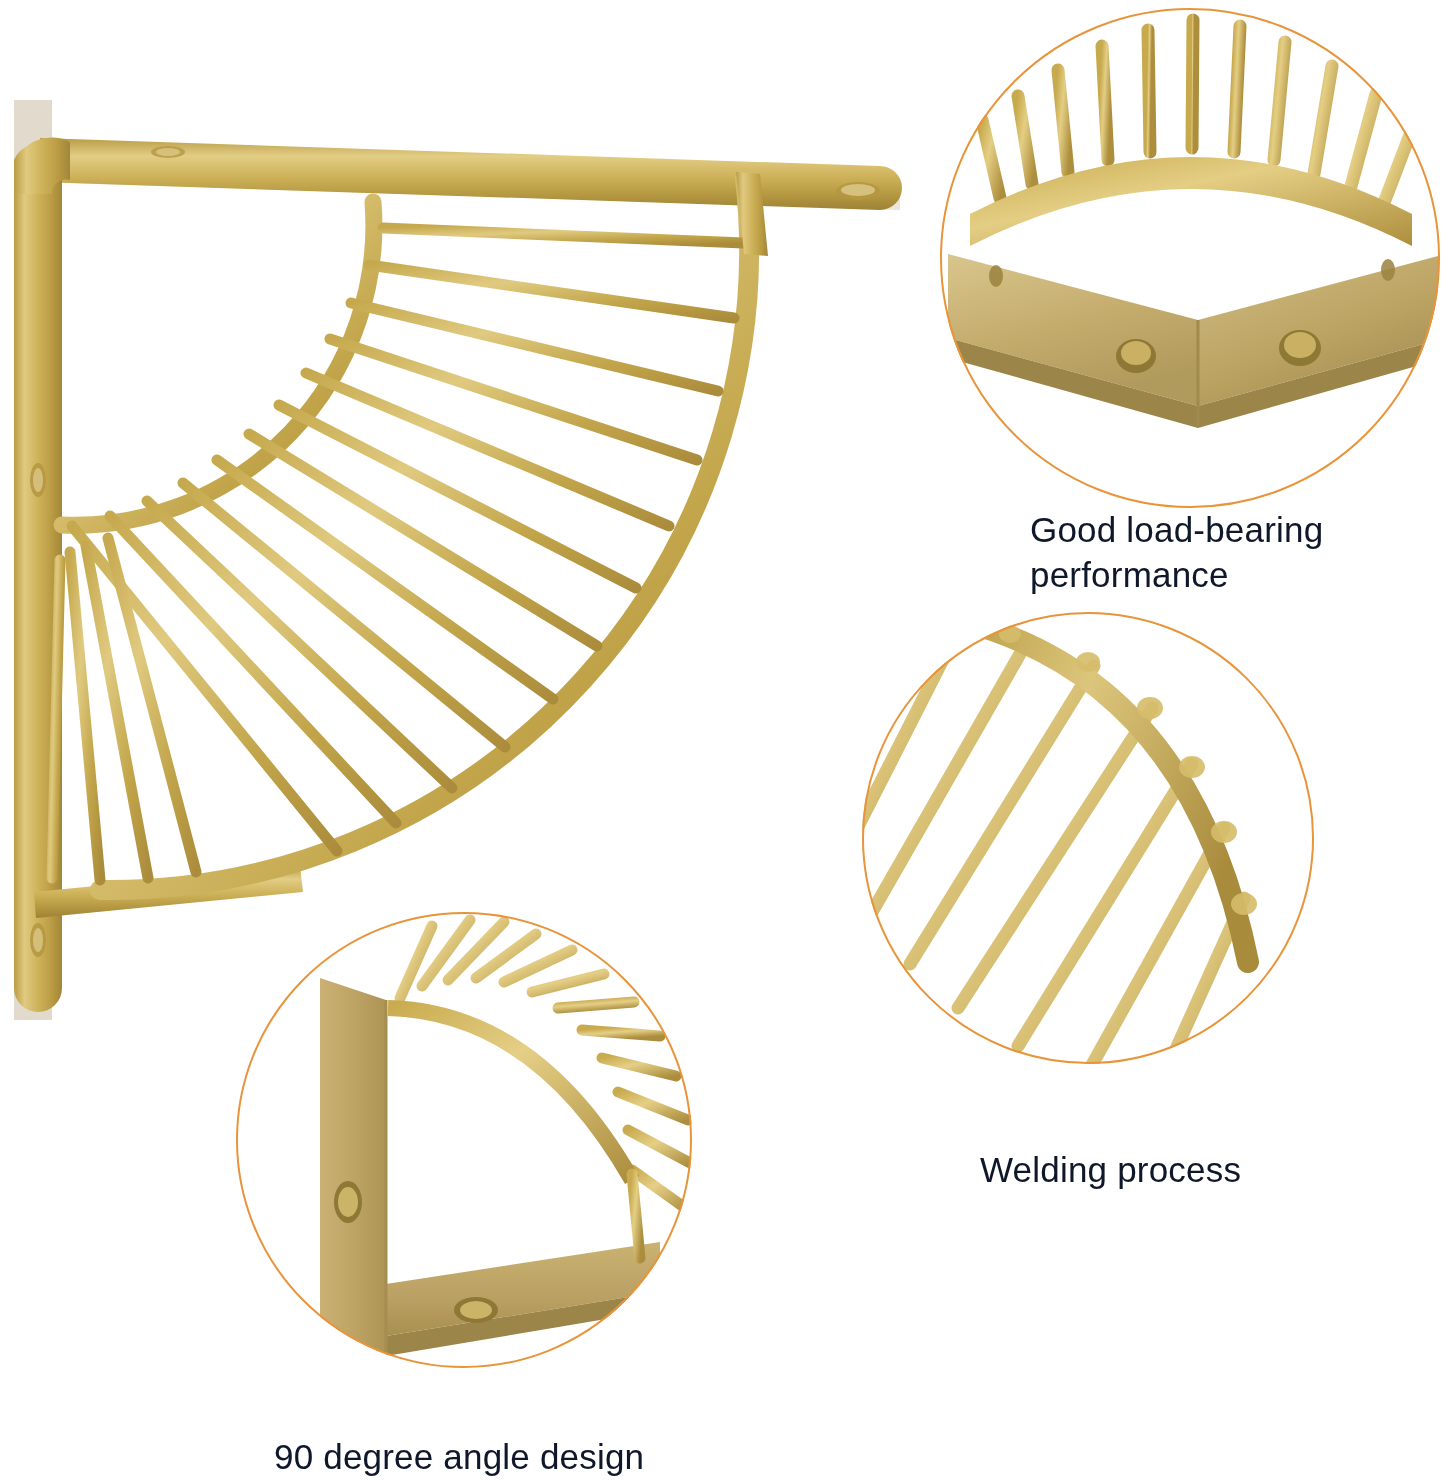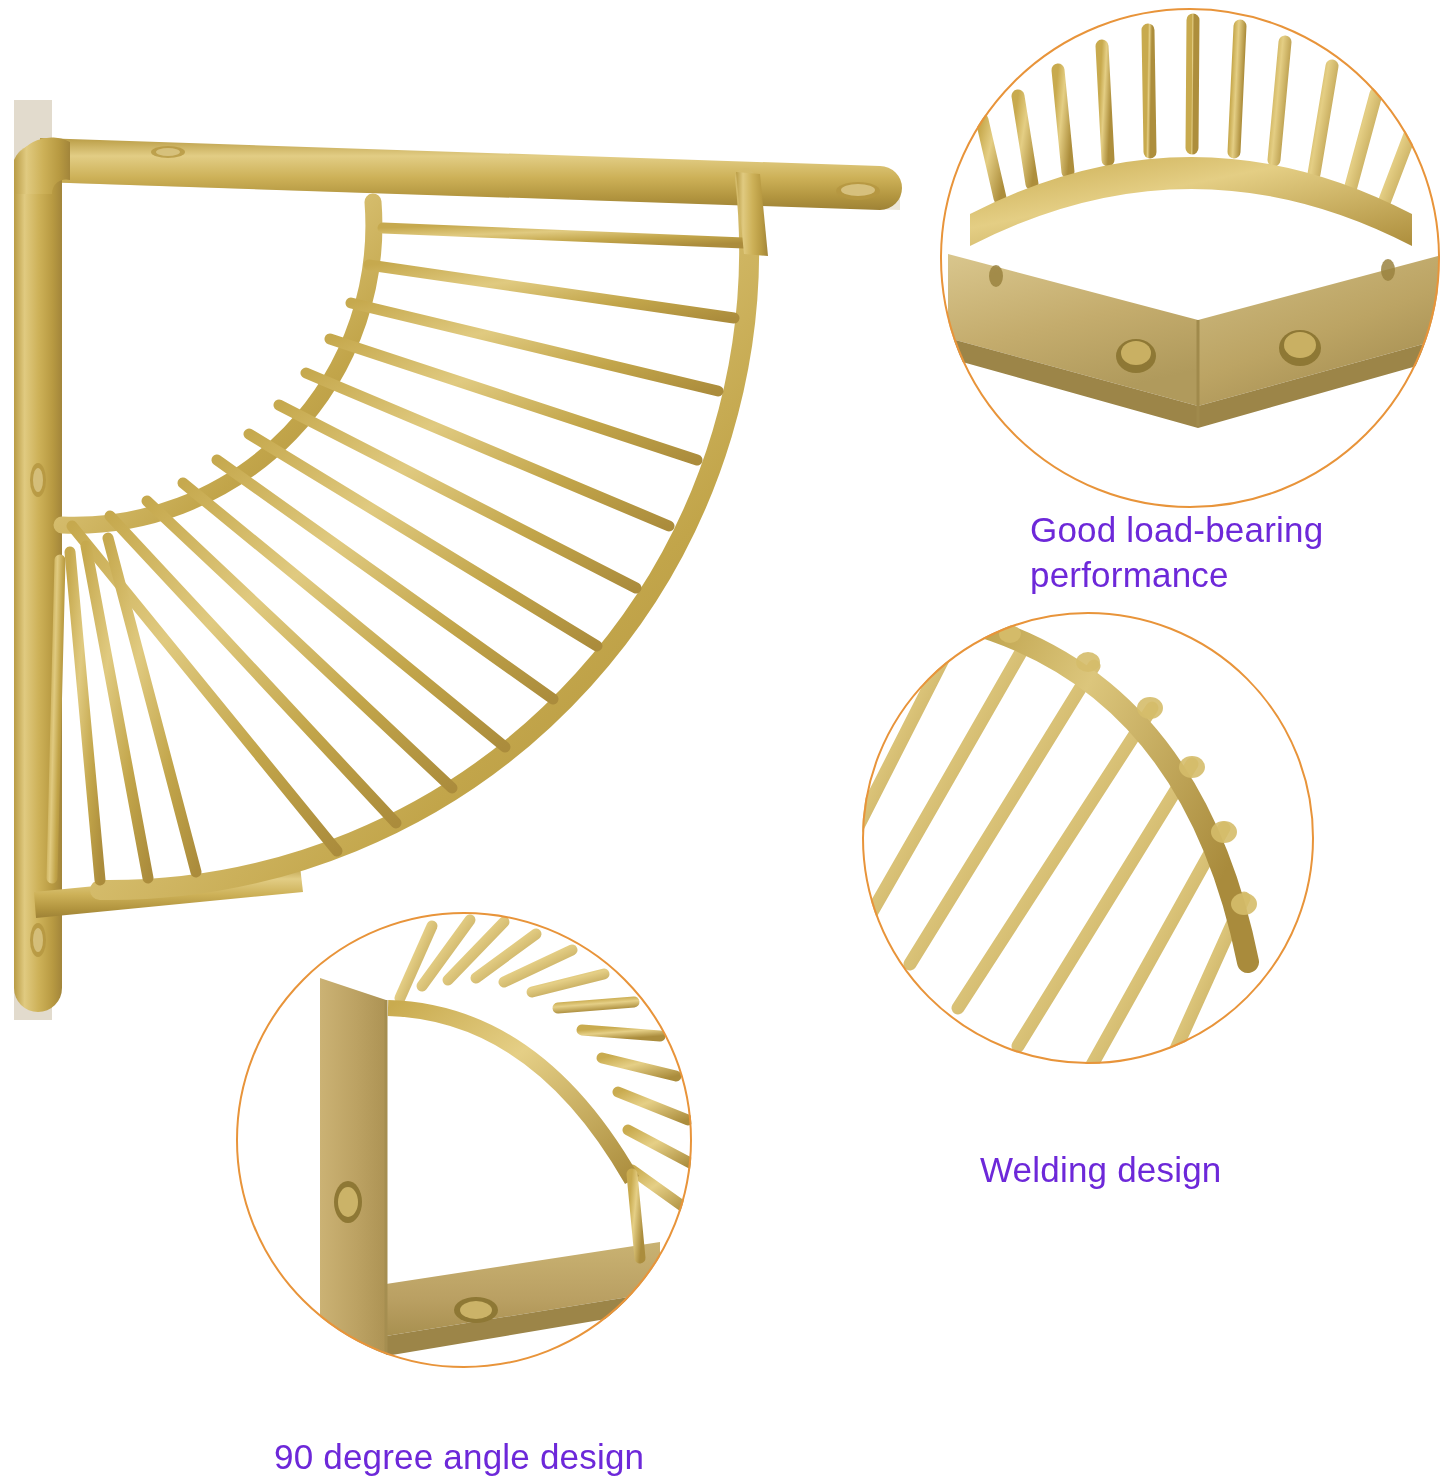--- a/index.html
+++ b/index.html
@@ -47,21 +47,21 @@
 
   #callout-welding      { left: 862px; top: 612px; width: 452px; height: 452px; }
   #ring-welding         { left: 862px; top: 612px; width: 452px; height: 452px; }
 
   #callout-angle        { left: 236px; top: 912px; width: 456px; height: 456px; }
   #ring-angle           { left: 236px; top: 912px; width: 456px; height: 456px; }
 
   
   .caption {
     position: absolute;
-    color: #6d28d9;
+    color: #0f172a;
     font-family: "Liberation Sans", sans-serif;
     font-weight: 400;
     letter-spacing: 0.2px;
     white-space: pre-line;
     line-height: 1.28;
   }
   #caption-load-bearing {
     left: 1030px; top: 508px; width: 400px;
     font-size: 35px;
   }
@@ -266,21 +266,21 @@
         <ellipse cx="148" cy="22" rx="11" ry="9" fill="#D5BC6A" opacity="0.9"></ellipse>
         <ellipse cx="226" cy="50" rx="12" ry="10" fill="#D5BC6A" opacity="0.9"></ellipse>
         <ellipse cx="288" cy="96" rx="13" ry="11" fill="#D5BC6A" opacity="0.9"></ellipse>
         <ellipse cx="330" cy="155" rx="13" ry="11" fill="#D5BC6A" opacity="0.9"></ellipse>
         <ellipse cx="362" cy="220" rx="13" ry="11" fill="#D5BC6A" opacity="0.9"></ellipse>
         <ellipse cx="382" cy="292" rx="13" ry="11" fill="#D5BC6A" opacity="0.9"></ellipse>
       </g>
     </svg>
   </div>
   <div class="callout-ring" id="ring-welding"></div>
-  <div class="caption" id="caption-welding">Welding design</div>
+  <div class="caption" id="caption-welding">Welding process</div>
 
   <div class="callout-circle" id="callout-angle">
     <svg viewBox="0 0 456 456" xmlns="http://www.w3.org/2000/svg">
       <defs>
         <linearGradient id="vertFace" x1="0" y1="0" x2="1" y2="0">
           <stop offset="0%" stop-color="#CBB274"></stop>
           <stop offset="55%" stop-color="#BCA263"></stop>
           <stop offset="100%" stop-color="#AD9354"></stop>
         </linearGradient>
         <linearGradient id="horizFace" x1="0" y1="0" x2="0" y2="1">

